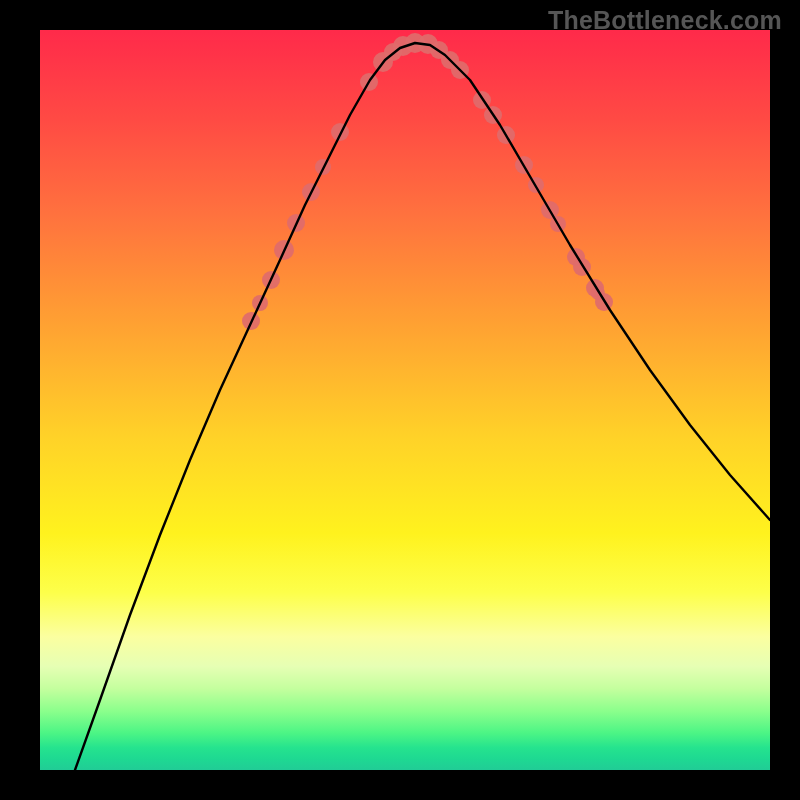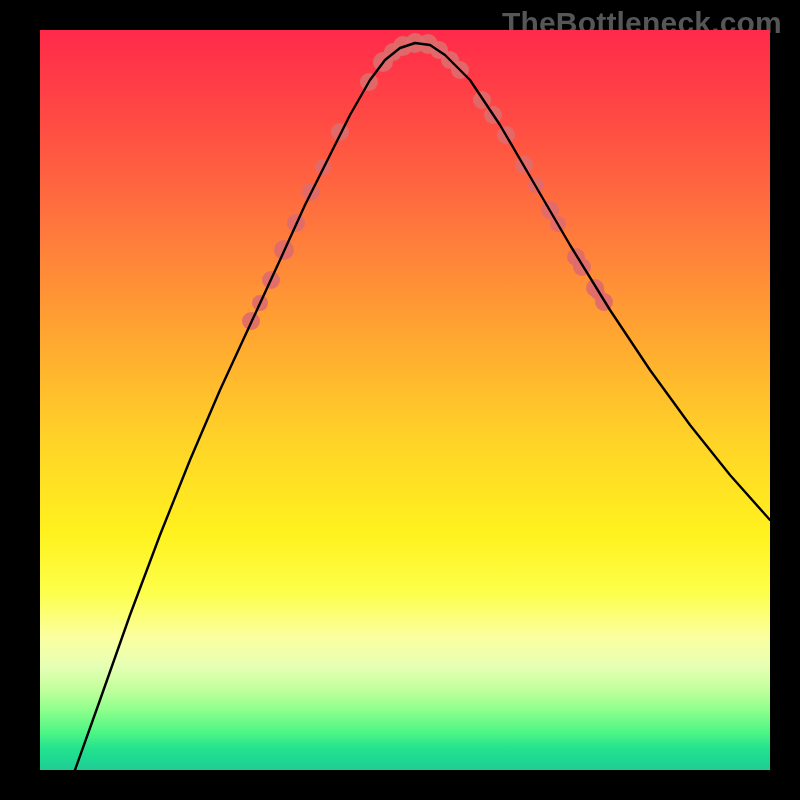--- a/index.html
+++ b/index.html
@@ -40,21 +40,21 @@
       #25e38e 97%,
       #1ed992 98.5%,
       #21cc96 100%
     );
   }
   .watermark {
     position: absolute;
     top: 6px;
     right: 18px;
     font-family: Arial, Helvetica, sans-serif;
-    font-size: 30px;
+    font-size: 25px;
     font-weight: 600;
     color: #565656;
     letter-spacing: 0.2px;
   }
   svg.curve {
     position: absolute;
     left: 0;
     top: 0;
     width: 730px;
     height: 740px;

